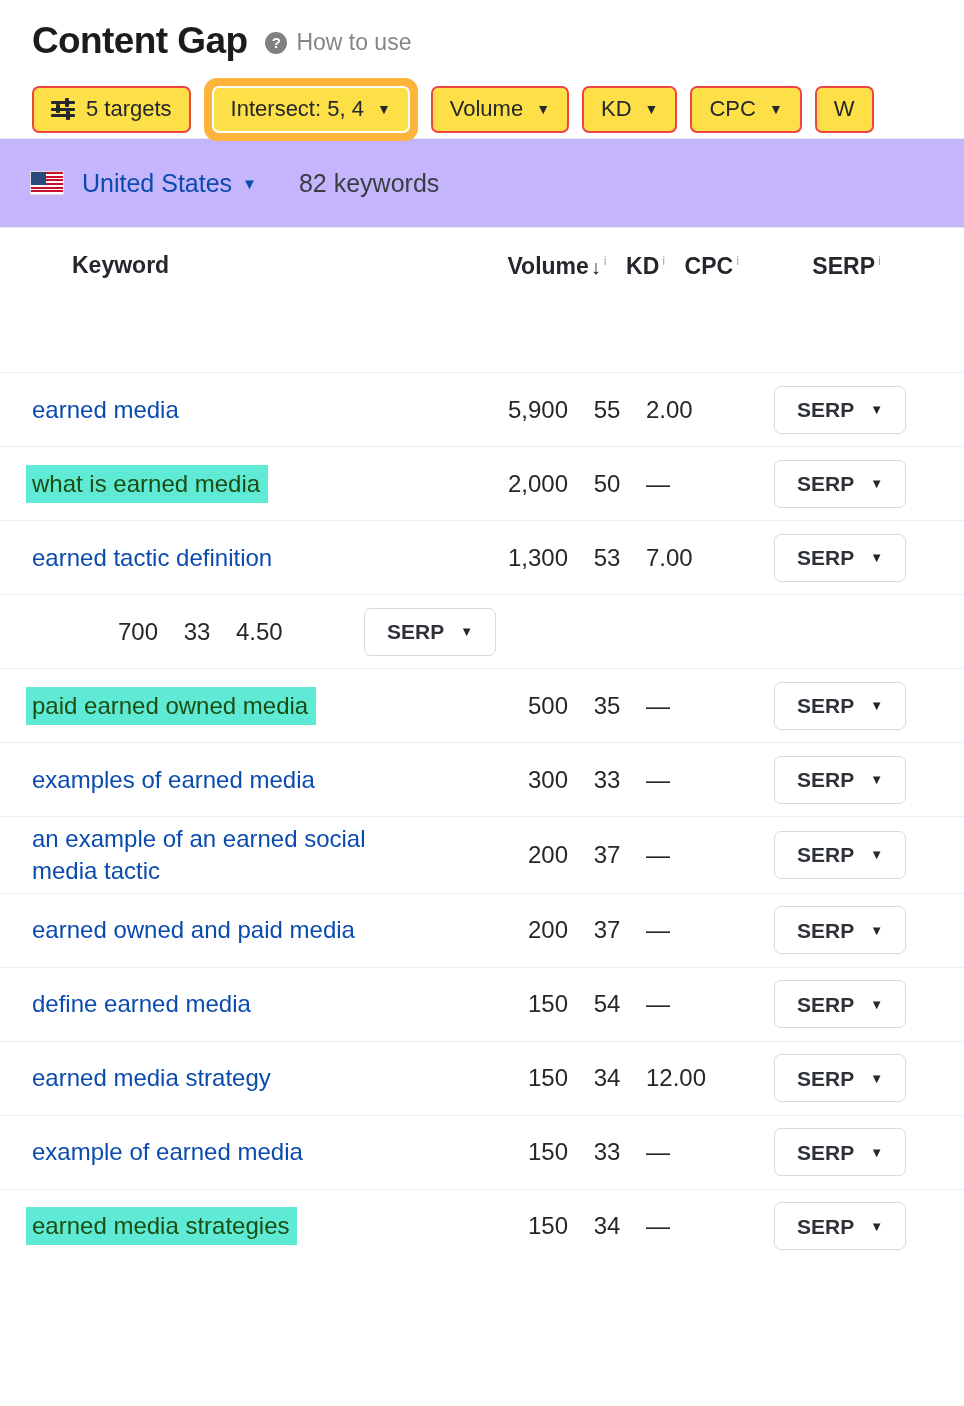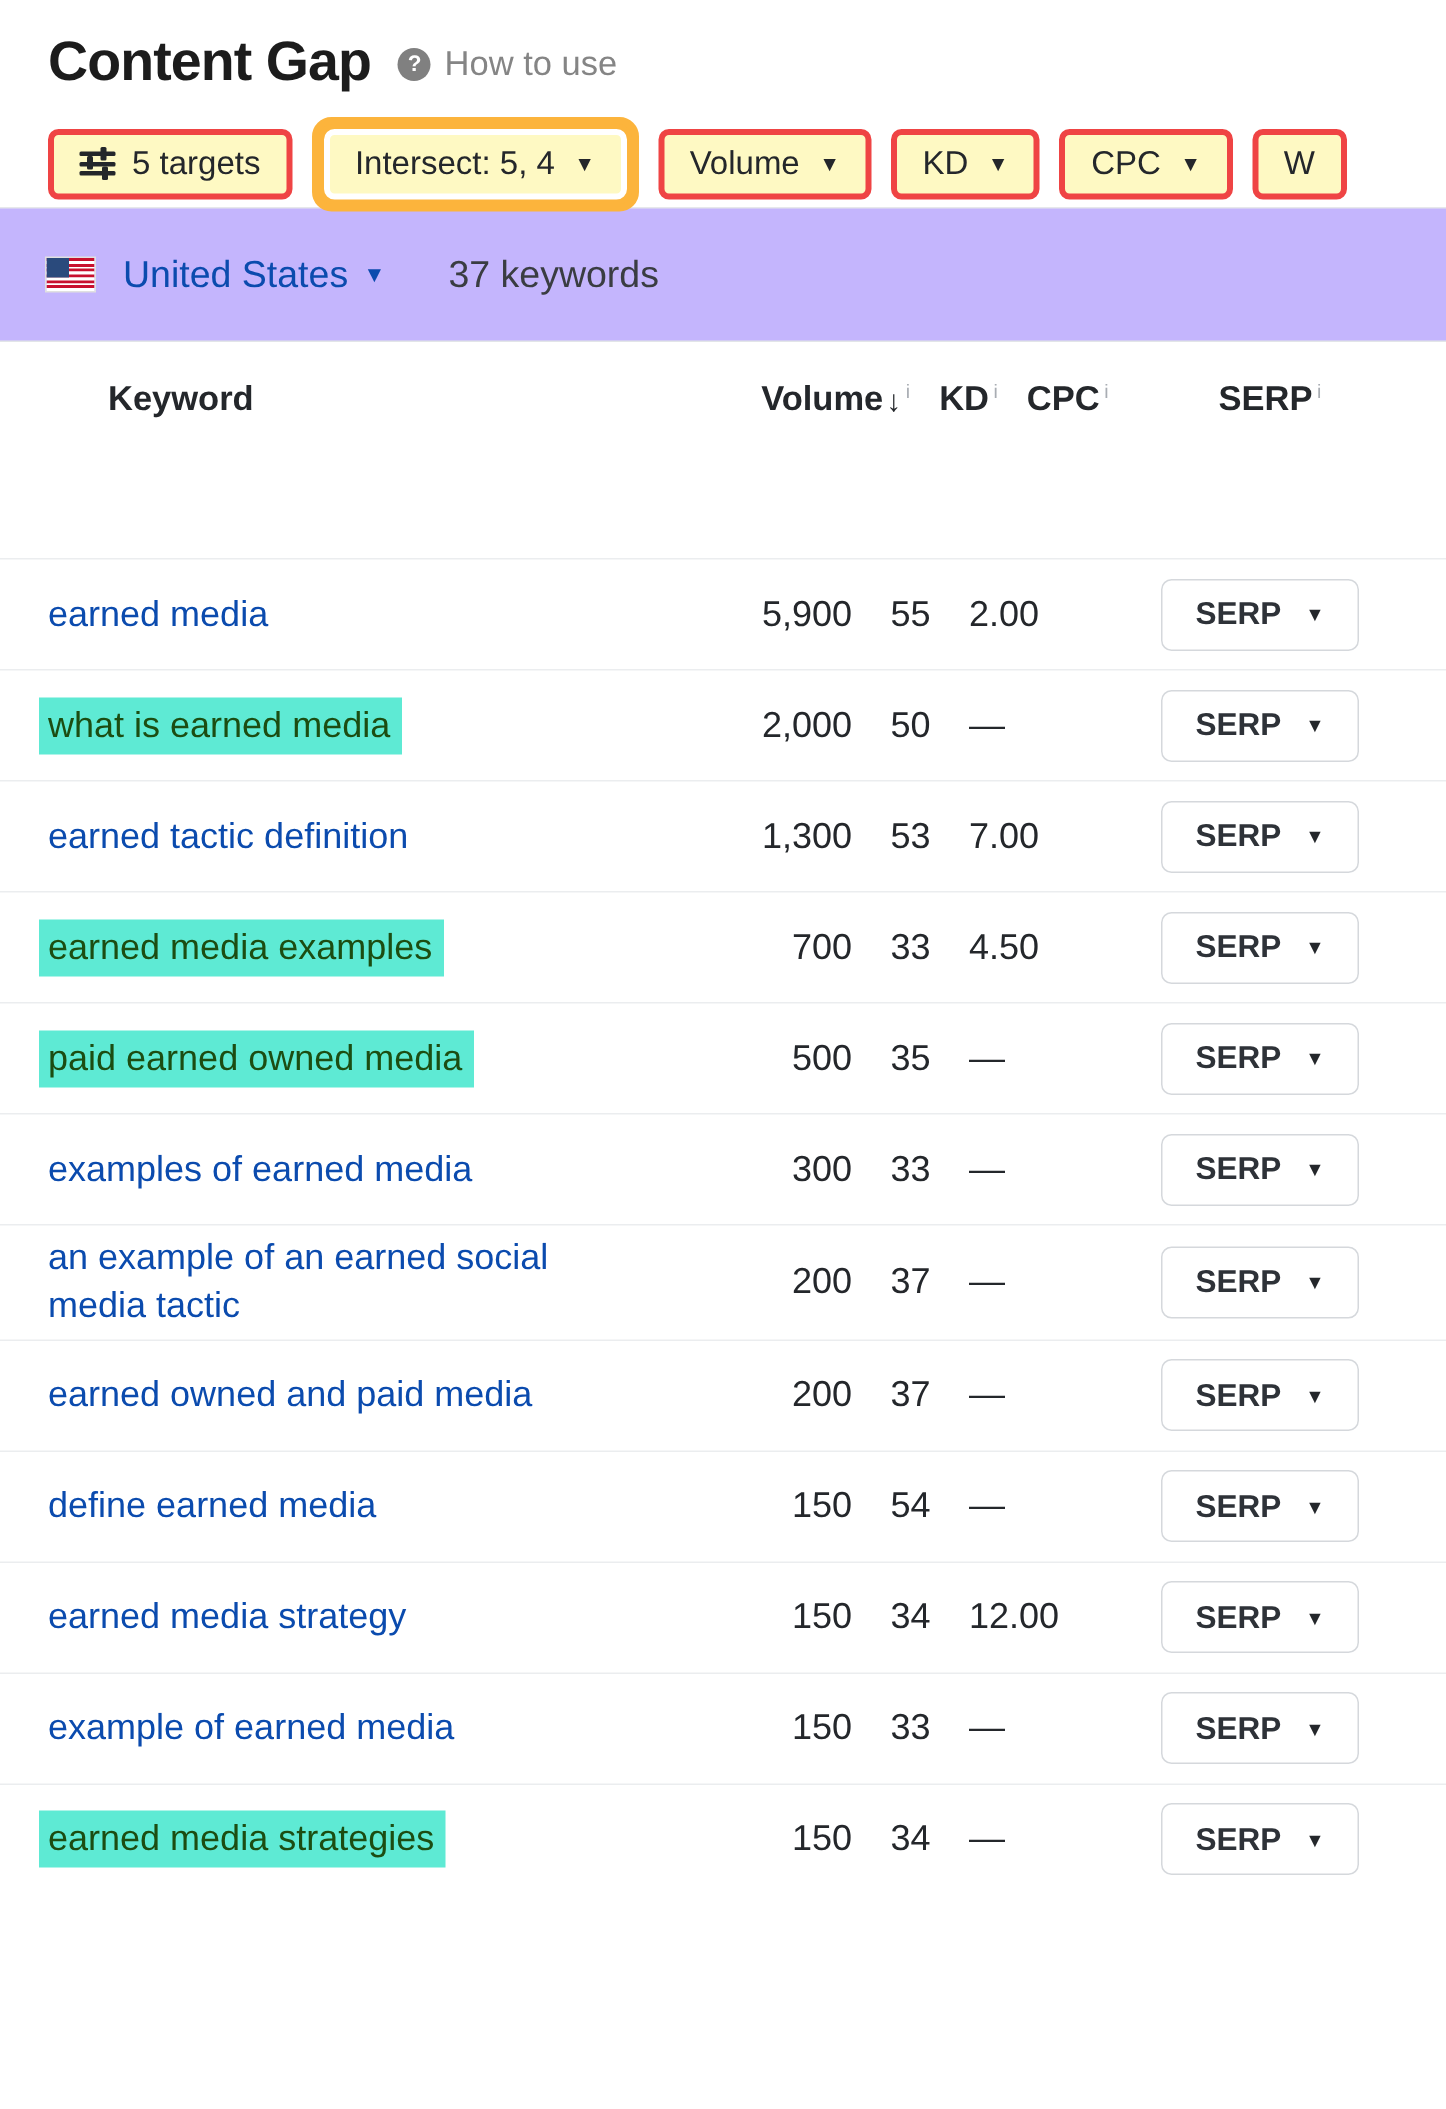--- a/index.html
+++ b/index.html
@@ -67,23 +67,23 @@
     gap: 13px;
     padding: 18px 0 0 32px;
     height: 76px;
   }
   .pill {
     display: inline-flex;
     align-items: center;
     gap: 11px;
     height: 47px;
     padding: 0 17px;
-    border: 4px solid #ef4444;
+    border: 2px solid #ef4444;
     border-radius: 7px;
-    background: #fef9c3;
+    background: #fde047;
     font-size: 22px;
     color: #24272b;
     white-space: nowrap;
     cursor: pointer;
     line-height: 1;
   }
   .pill .caret {
     font-size: 14px;
     color: #24272b;
     margin-left: 2px;
@@ -335,21 +335,21 @@
           <span></span>
           <span></span>
           <span></span>
           <span></span>
         <span></span>
       </span>
       <span class="canton"></span>
     </span>
     <span class="country-name">United States</span>
     <span class="country-caret">▼</span>
-    <span class="kw-count">37 keywords</span>
+    <span class="kw-count">82 keywords</span>
   </div>
 
   <div class="tbl">
 
     <div class="thead">
       <div class="th col-kw">
         <span>Keyword</span>
       </div>
       <div class="th col-vol">
         <span>Volume</span><span class="sort-arrow">↓</span><i class="sup-i">i</i>
@@ -390,21 +390,20 @@
           <div class="cell col-kw"><span class="kw-link">earned tactic definition</span></div>
           <div class="cell col-vol num">1,300</div>
           <div class="cell col-kd num">53</div>
           <div class="cell col-cpc num">7.00</div>
           <div class="cell col-serp"><div class="serp-btn">
               <span class="lbl">SERP</span>
               <span class="caret">▼</span>
             </div></div>
         </div>
         <div class="row">
-          <div class="cell col-kw"><span class="kw-link hl">earned media examples</span></div>
           <div class="cell col-vol num">700</div>
           <div class="cell col-kd num">33</div>
           <div class="cell col-cpc num">4.50</div>
           <div class="cell col-serp"><div class="serp-btn">
               <span class="lbl">SERP</span>
               <span class="caret">▼</span>
             </div></div>
         </div>
         <div class="row">
           <div class="cell col-kw"><span class="kw-link hl">paid earned owned media</span></div>

